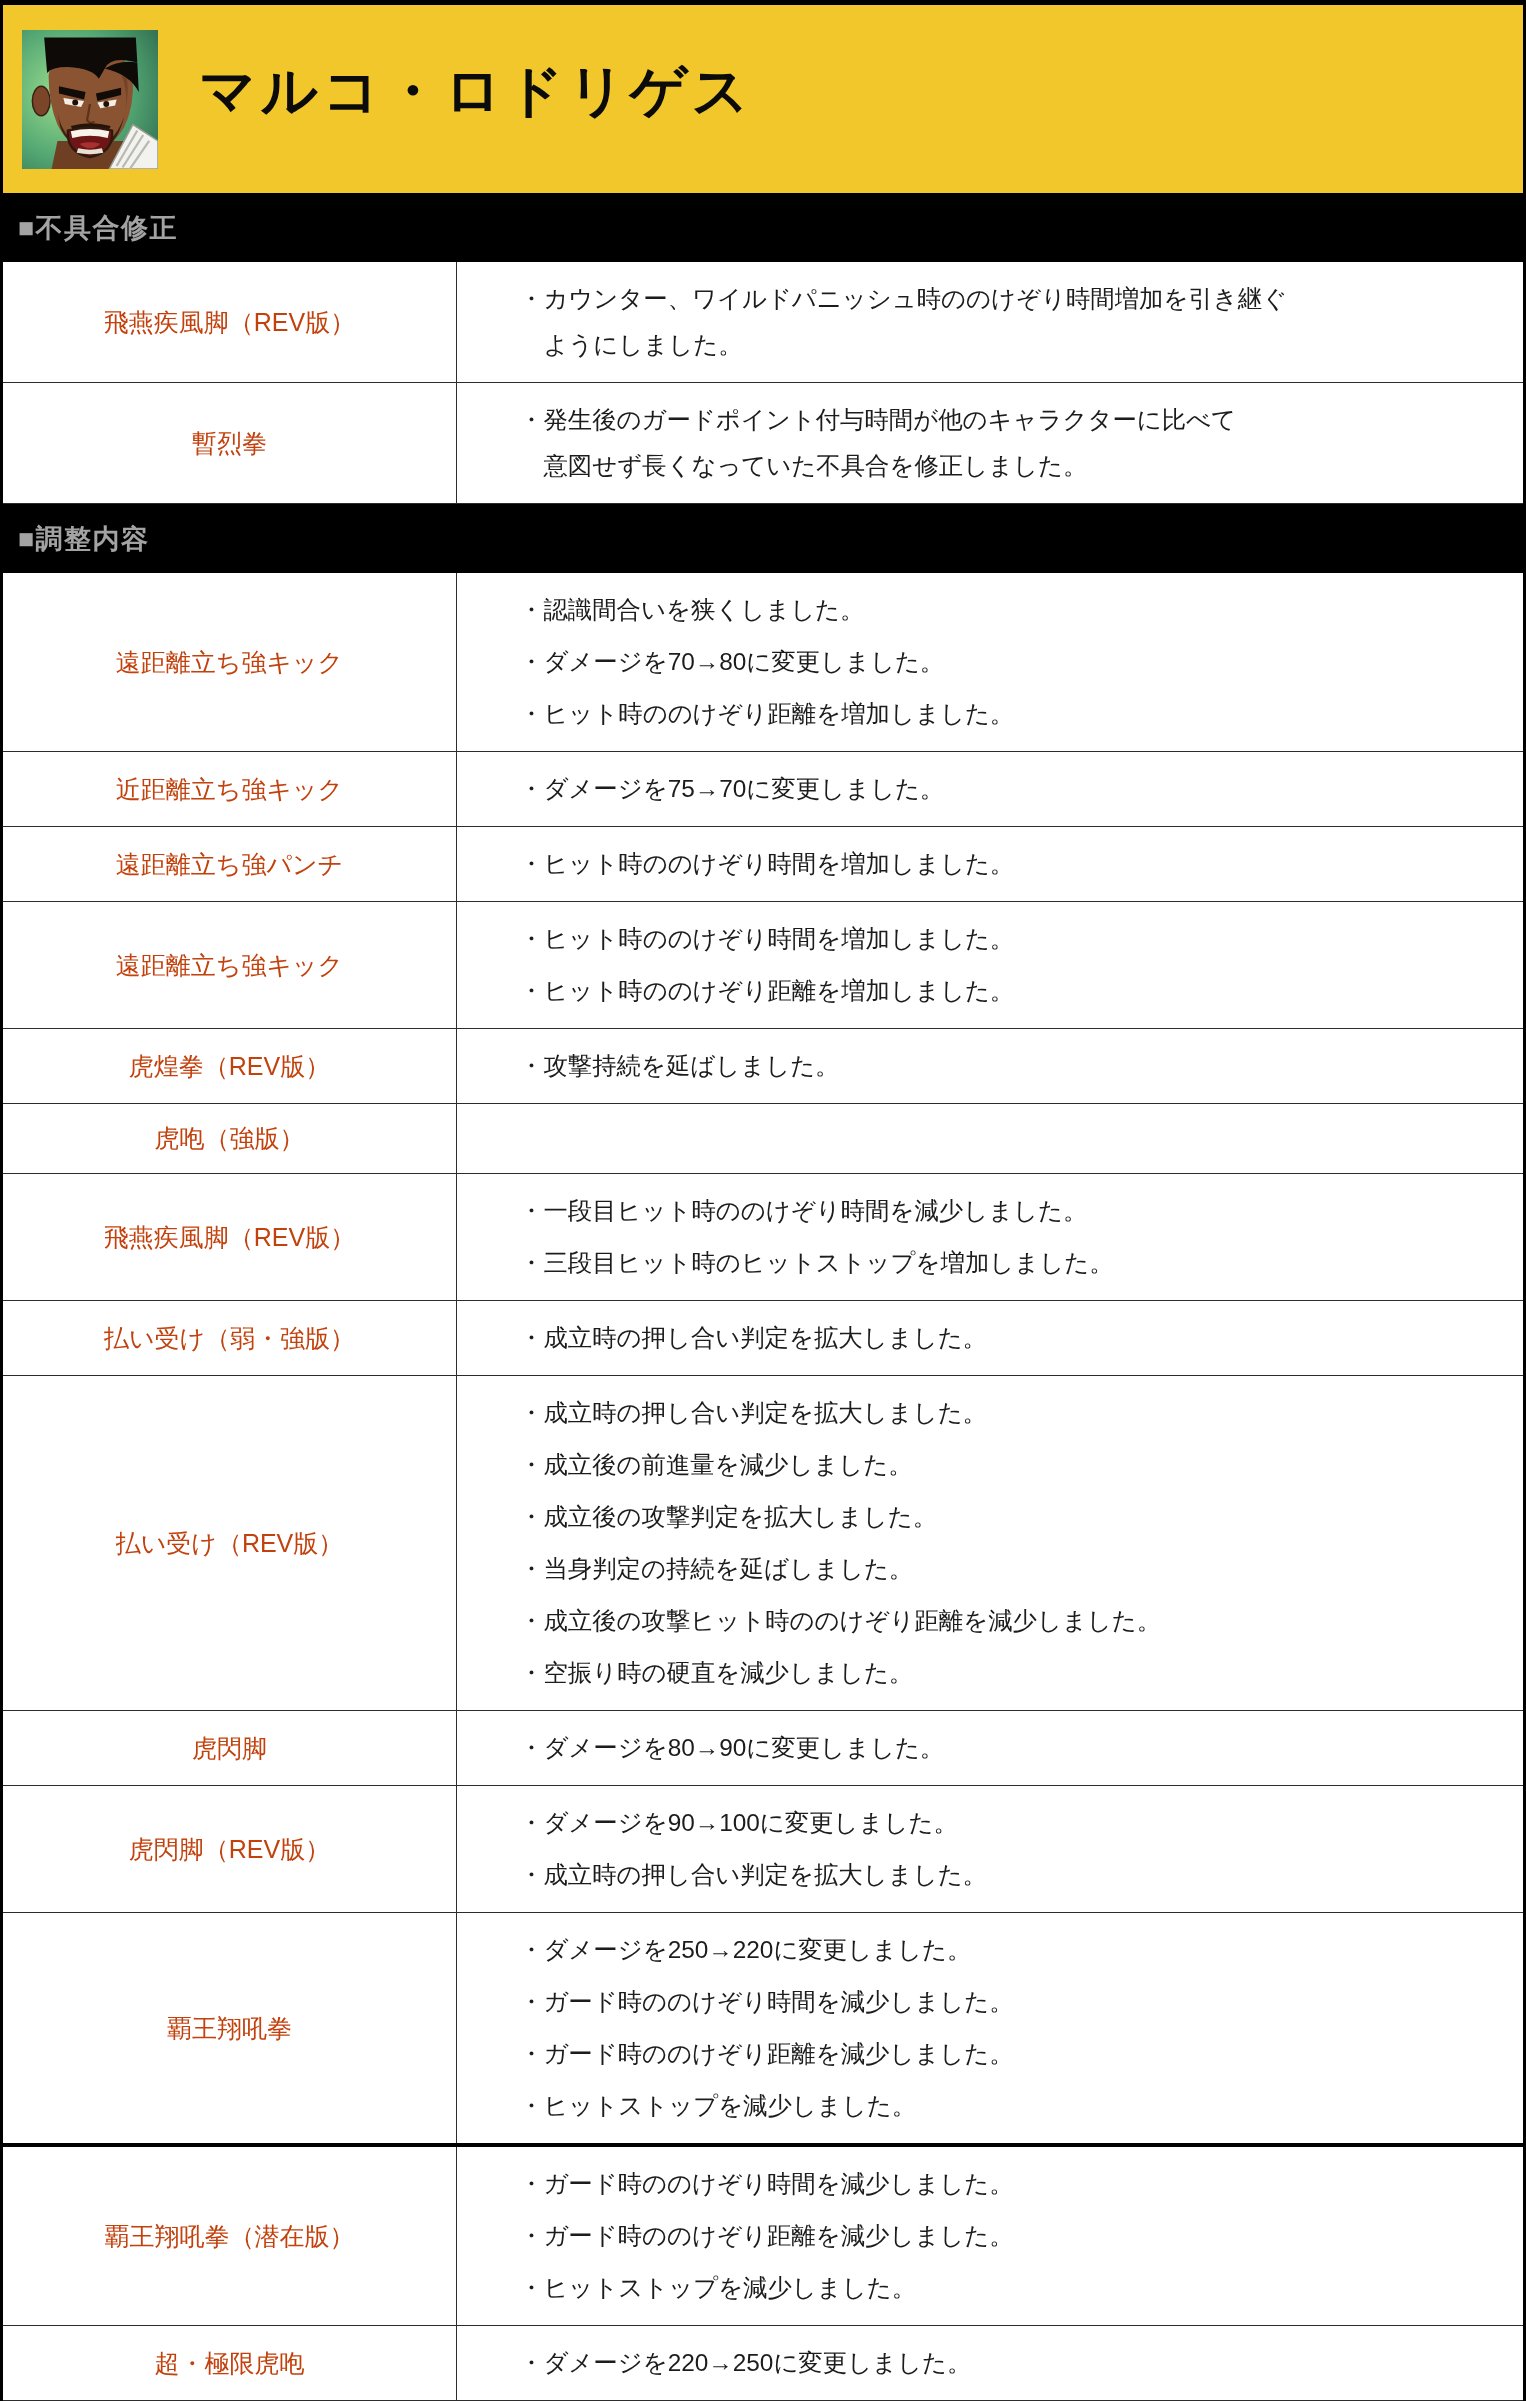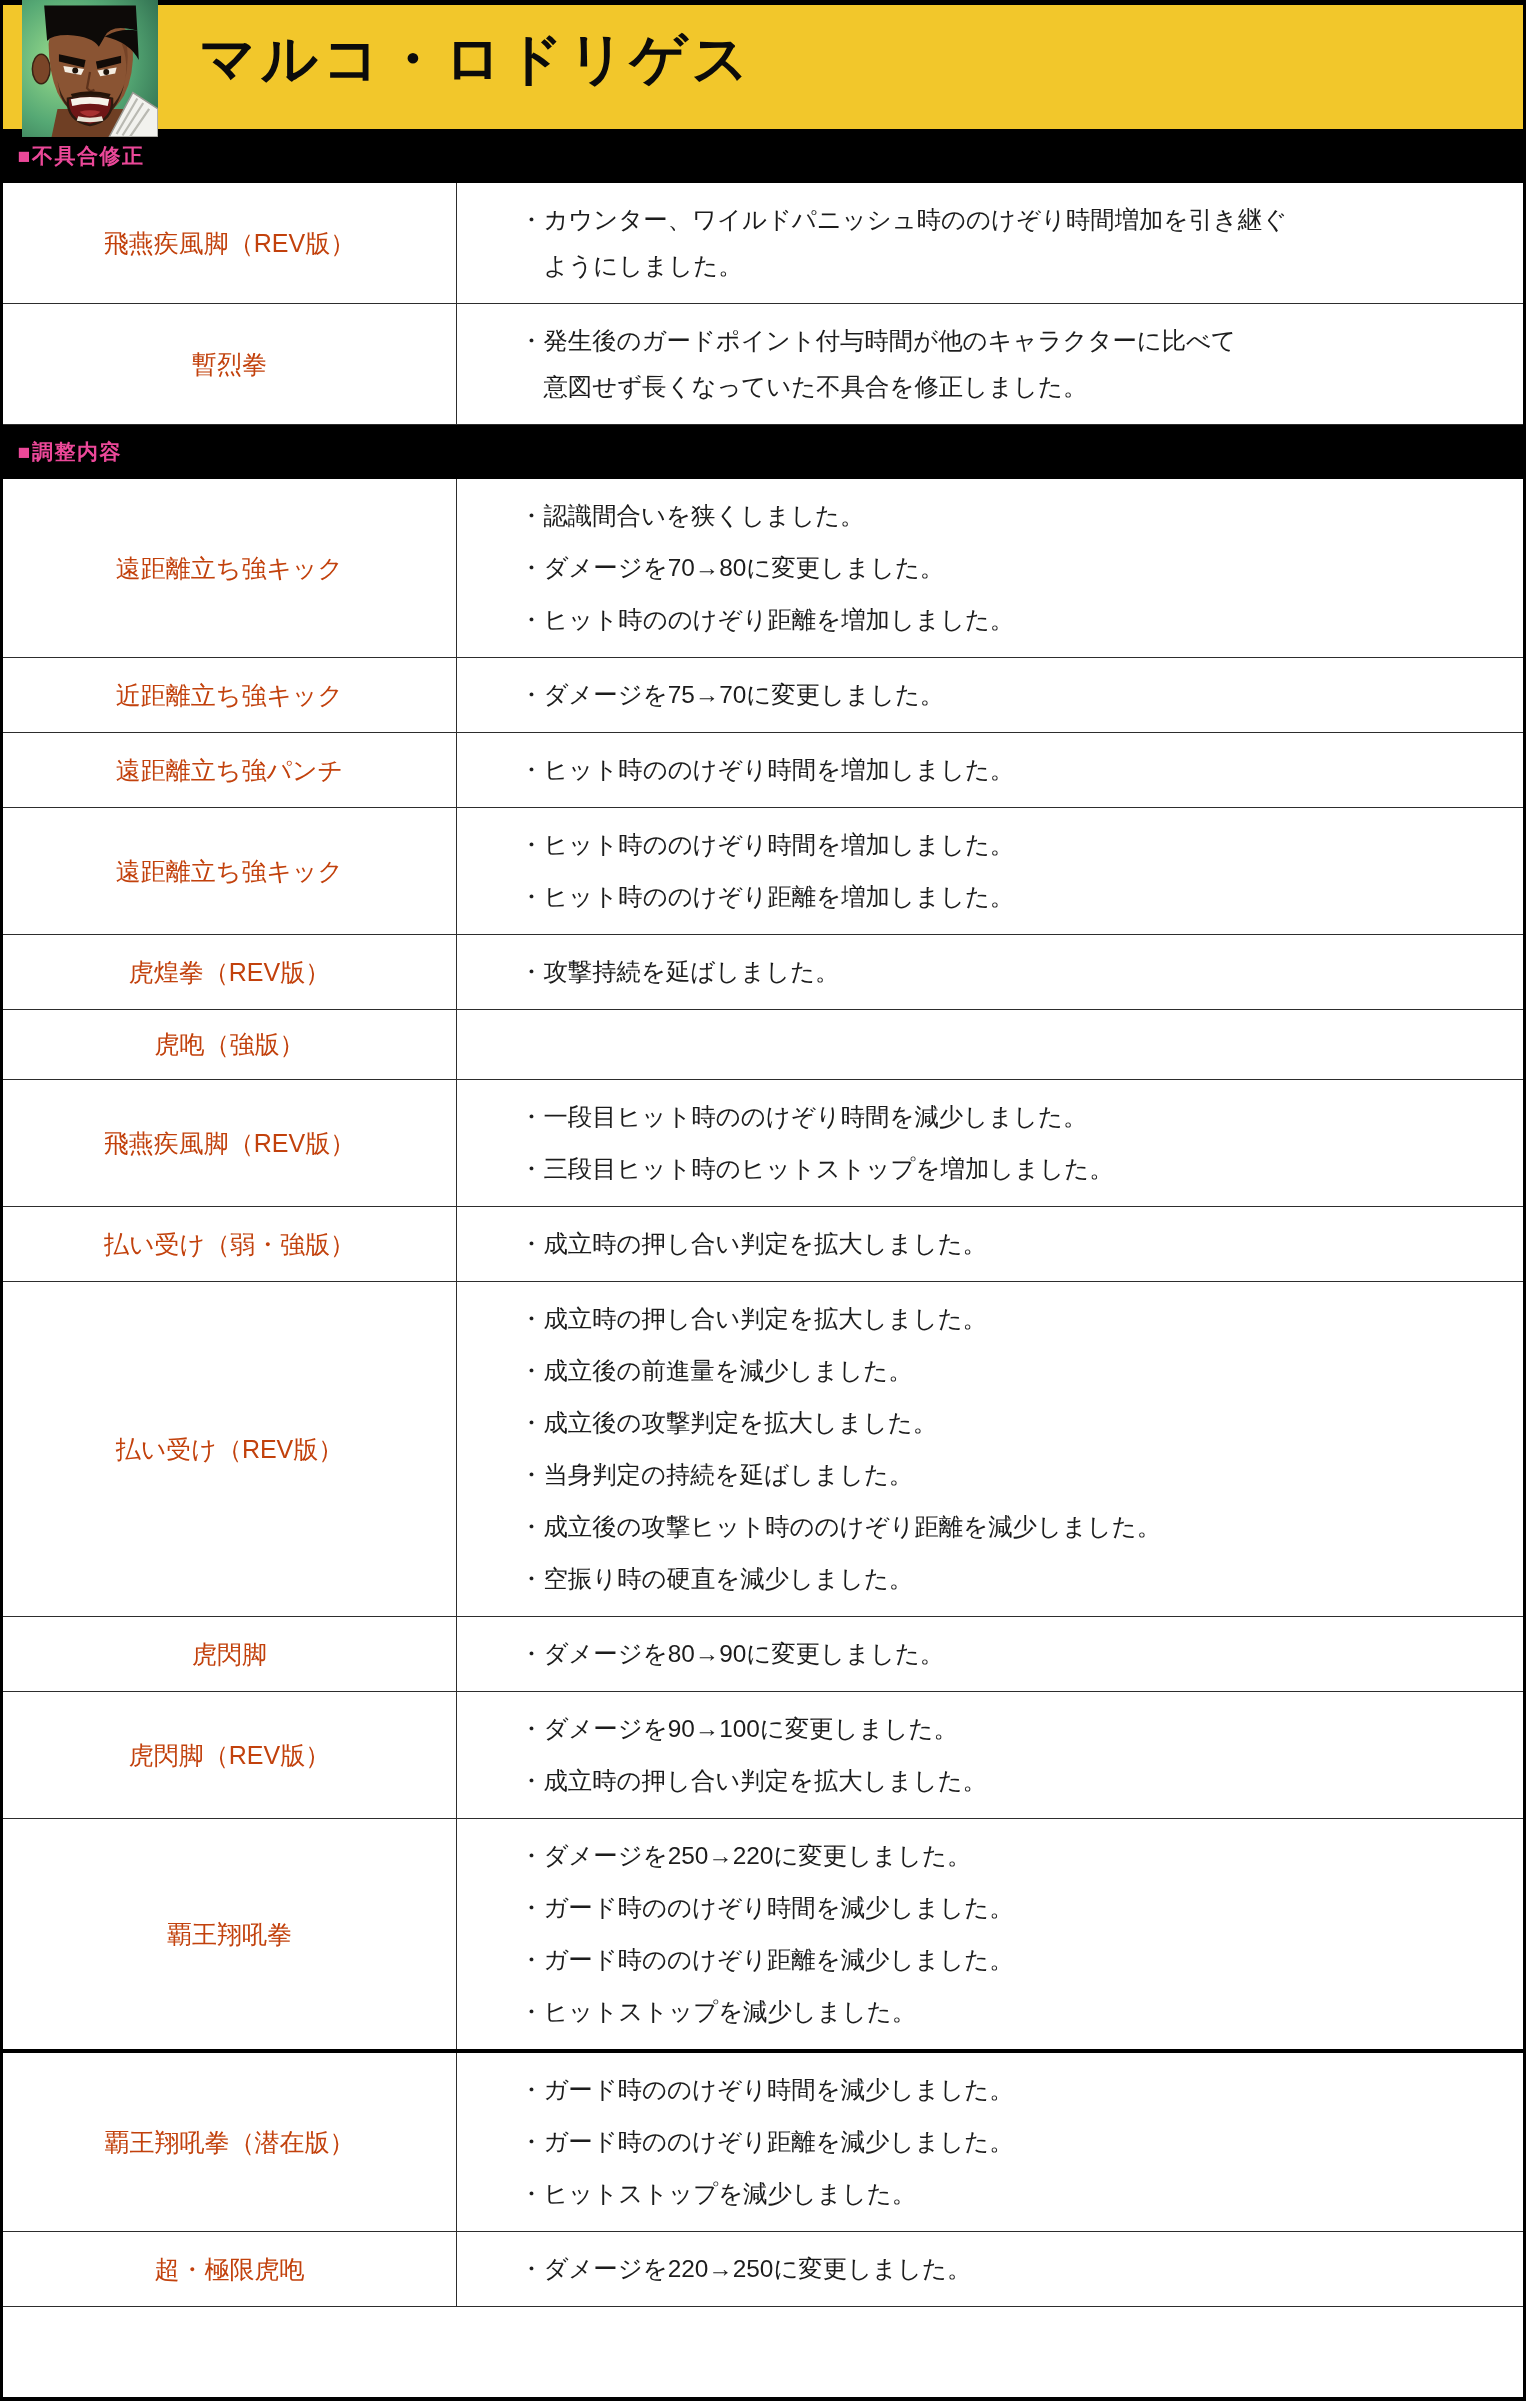--- a/index.html
+++ b/index.html
@@ -10,21 +10,21 @@
     min-height: 2401px;
     box-sizing: border-box;
     border-style: solid;
     border-color: #000000;
     border-width: 5.9px 3px 4.4px 3px;
     background: #ffffff;
   }
 
   
   .banner {
-    height: 124px;
+    height: 188px;
     background: #F2C72B;
     display: flex;
     align-items: center;
     position: relative;
   }
   .portrait {
     width: 136px;
     height: 139px;
     margin-left: 19px;
     margin-top: 1.5px;
@@ -35,26 +35,26 @@
     margin: 0 0 13.3px 41px;
     font-size: 56px;
     font-weight: 800;
     letter-spacing: 4.4px;
     color: #0b0b0b;
   }
 
   
   .section-bar {
     background: #000000;
-    color: #ec4899;
-    height: 54px;
+    color: #a3a3a3;
+    height: 69px;
     display: flex;
     align-items: center;
     padding-left: 14.8px;
-    font-size: 21px;
+    font-size: 27px;
     font-weight: bold;
     letter-spacing: 1.5px;
   }
 
   
   .rows { width: 100%; }
   .row {
     display: grid;
     grid-template-columns: 454px 1fr;
     border-bottom: 1.5px solid #2d2d2d;

